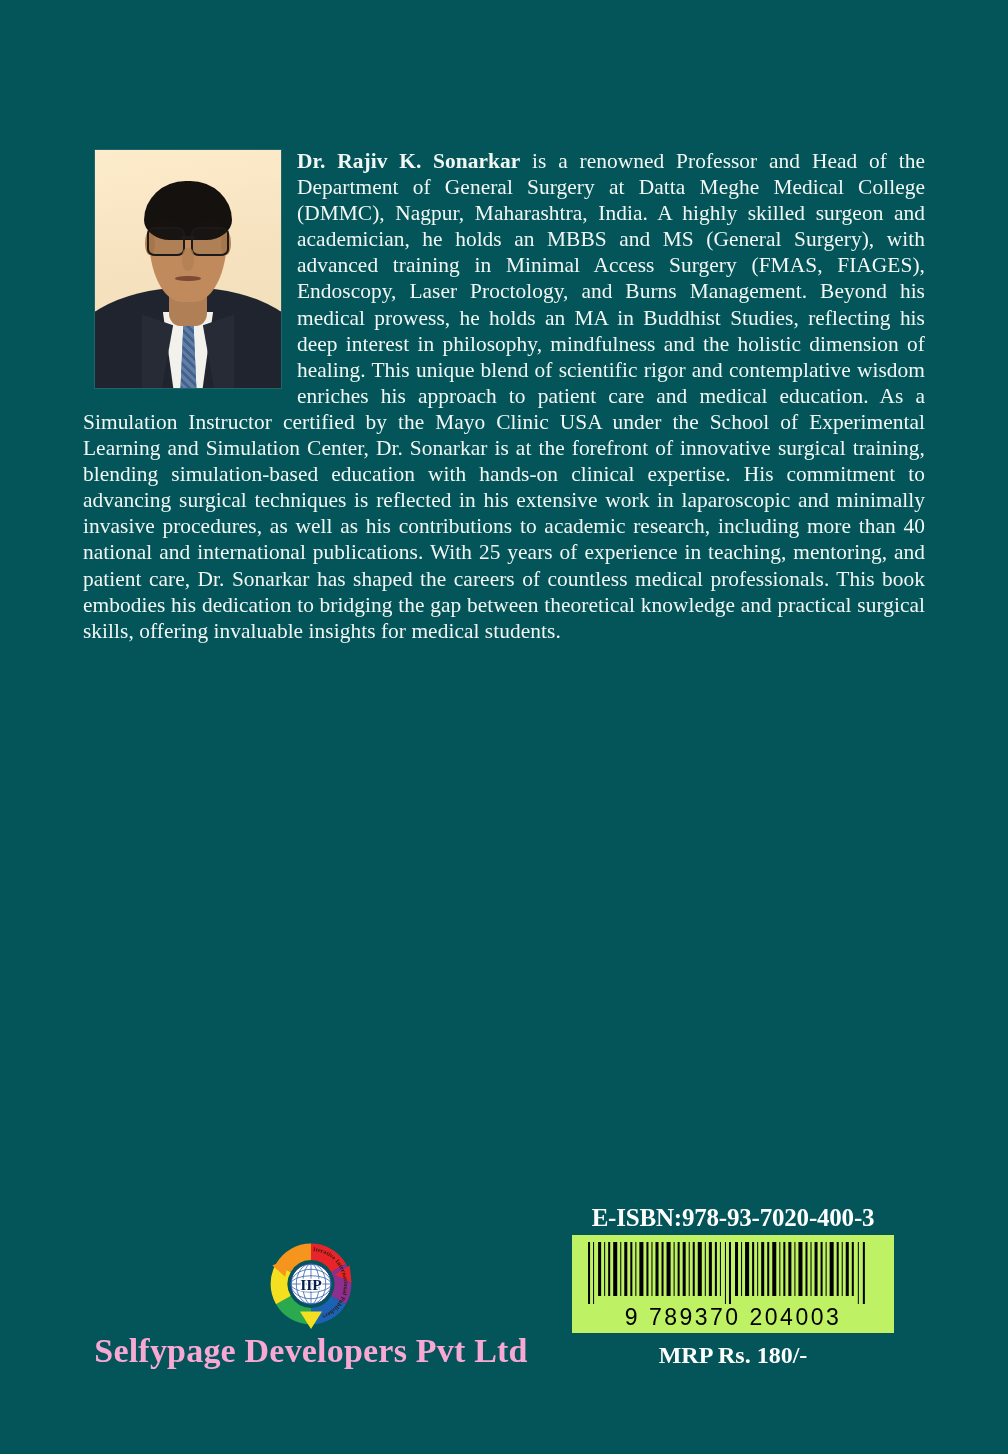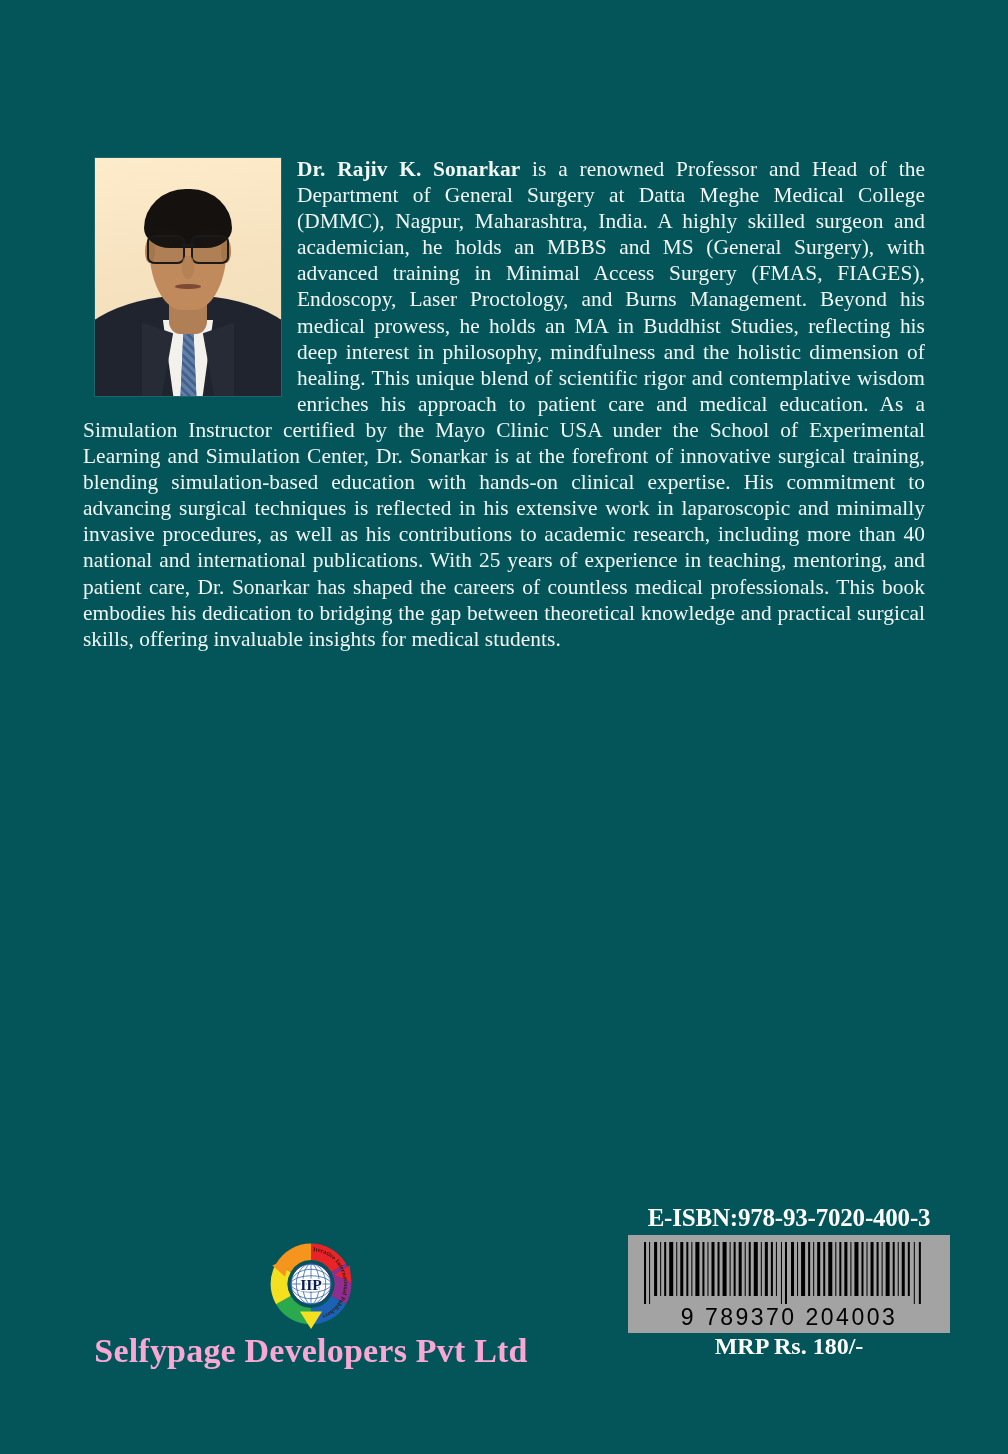--- a/index.html
+++ b/index.html
@@ -12,21 +12,21 @@
     background: #04555a;
     font-family: "Liberation Serif", serif;
     overflow: hidden;
     position: relative;
   }
 
   
   .bio-block {
     position: absolute;
     left: 83px;
-    top: 156px;
+    top: 148px;
     width: 842px;
     font-family: Liberation Serif, serif;
   }
 
   .author-photo {
     float: left;
     width: 186px;
     height: 238px;
     margin: 2px 16px 4px 12px;
     background: #f7e5c4;
@@ -199,35 +199,35 @@
   .pub-name {
     color: #f9a8d4;
     font-size: 34px;
     font-weight: 700;
     letter-spacing: .2px;
     white-space: nowrap;
   }
 
   .isbn-block {
     position: absolute;
-    left: 628px;
+    left: 572px;
     top: 1204px;
     width: 322px;
     text-align: center;
   }
   .isbn-label {
     color: #ffffff;
     font-size: 25px;
     font-weight: 700;
     letter-spacing: -.2px;
     margin-bottom: 3px;
     white-space: nowrap;
   }
   .barcode-box {
-    background: #a3a3a3;
+    background: #bef264;
     padding: 7px 10px 2px 10px;
     box-sizing: border-box;
     width: 322px;
     height: 98px;
   }
   .barcode-bars {
     height: 62px;
     width: 100%;
     display: block;
   }
@@ -237,20 +237,21 @@
     font-size: 23px;
     letter-spacing: 2.5px;
     text-align: center;
     line-height: 26px;
     white-space: nowrap;
   }
   .mrp {
     color: #ffffff;
     font-size: 24px;
     font-weight: 700;
+    margin-top: 9px;
     white-space: nowrap;
   }
 </style>
 </head>
 <body style="background: rgb(4, 85, 90);">
 
 <div class="bio-block">
 
   <div class="author-photo">
     <div class="ph-bg"></div>

